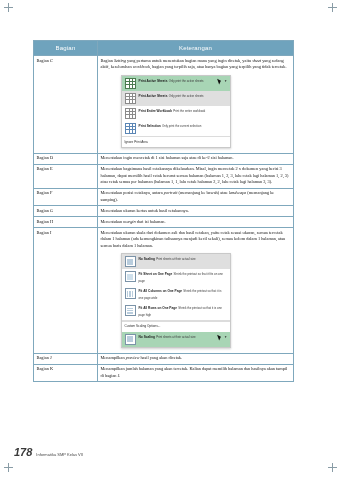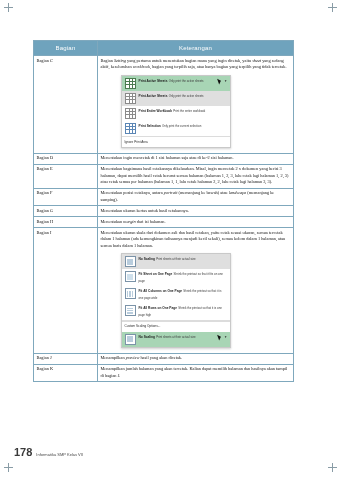--- a/index.html
+++ b/index.html
@@ -87,21 +87,21 @@
   .grid-ic.gray i{background:#8a8a8a;}
   .pg-ic{border:0.5px solid #7b93a8;background:#fff;}
   .pg-ic i{position:absolute;background:#b9cddd;left:1.5px;right:1.5px;top:1.5px;bottom:1.5px;}
   .pg-ic.cols i{left:1.5px;right:1.5px;top:1.5px;bottom:1.5px;
     background:repeating-linear-gradient(90deg,#b9cddd 0 1.5px,#fff 1.5px 2.5px);}
   .pg-ic.rows i{background:repeating-linear-gradient(180deg,#b9cddd 0 1.2px,#fff 1.2px 2.2px);}
   .pg-ic.fit i{background:#cfe0ec;}
 
   
   .footer{position:absolute;left:14px;bottom:22px;display:flex;align-items:flex-end;gap:4px;}
-  .pnum{font-family:"Liberation Sans",sans-serif;font-weight:bold;font-size:11px;color:#3a3a3a;line-height:1;}
+  .pnum{font-family:"Liberation Sans",sans-serif;font-weight:bold;font-size:11px;color:#3a3a3a;line-height:1;font-style:italic;}
   .ftxt{font-family:"Liberation Sans",sans-serif;font-size:4px;color:#4a4a4a;padding-bottom:1px;}
 </style>
 </head>
 <body>
 
 <div class="page">
 
   <div class="crop tl"></div>
   <div class="crop tr"></div>
   <div class="crop bl"></div>

